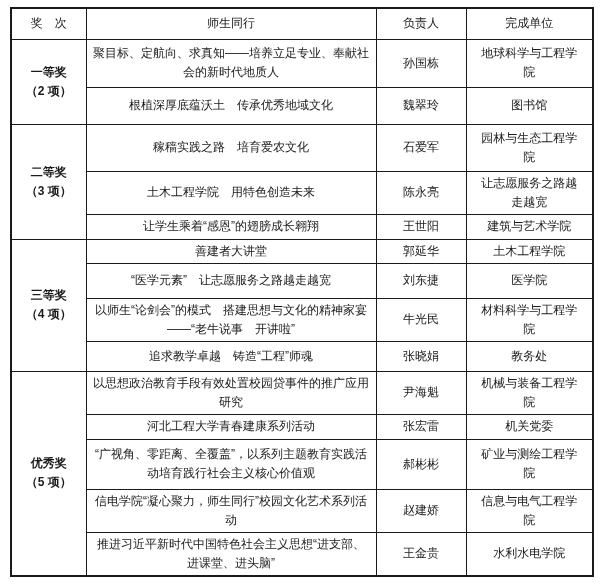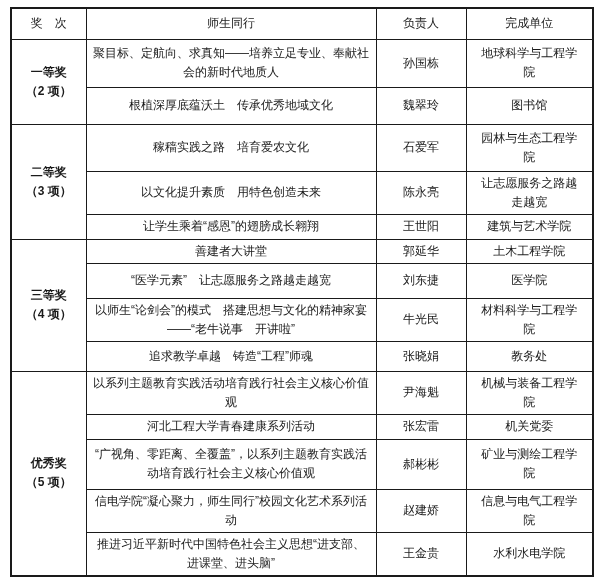--- a/index.html
+++ b/index.html
@@ -87,21 +87,21 @@
   <tr style="height:47px">
     <td class="c-award" rowspan="3">
       <span class="award-line">二等奖</span>
       <span class="award-line">（3 项）</span>
     </td>
     <td class="c-ach">稼穑实践之路　培育爱农文化</td>
     <td class="c-leader">石爱军</td>
     <td class="c-unit">园林与生态工程学院</td>
   </tr>
   <tr style="height:40px">
-    <td class="c-ach">以文化提升素质　用特色创造未来</td>
+    <td class="c-ach">土木工程学院　用特色创造未来</td>
     <td class="c-leader">陈永亮</td>
     <td class="c-unit">让志愿服务之路越走越宽</td>
   </tr>
   <tr style="height:25px">
     <td class="c-ach">让学生乘着“感恩”的翅膀成长翱翔</td>
     <td class="c-leader">王世阳</td>
     <td class="c-unit">建筑与艺术学院</td>
   </tr>
 
   <tr style="height:22px">
@@ -127,21 +127,21 @@
     <td class="c-ach">追求教学卓越　铸造“工程”师魂</td>
     <td class="c-leader">张晓娟</td>
     <td class="c-unit">教务处</td>
   </tr>
 
   <tr style="height:43px">
     <td class="c-award" rowspan="5">
       <span class="award-line">优秀奖</span>
       <span class="award-line">（5 项）</span>
     </td>
-    <td class="c-ach">以系列主题教育实践活动培育践行社会主义核心价值观</td>
+    <td class="c-ach">以思想政治教育手段有效处置校园贷事件的推广应用研究</td>
     <td class="c-leader">尹海魁</td>
     <td class="c-unit">机械与装备工程学院</td>
   </tr>
   <tr style="height:25px">
     <td class="c-ach">河北工程大学青春建康系列活动</td>
     <td class="c-leader">张宏雷</td>
     <td class="c-unit">机关党委</td>
   </tr>
   <tr style="height:50px">
     <td class="c-ach">“广视角、零距离、全覆盖”，以系列主题教育实践活动培育践行社会主义核心价值观</td>

